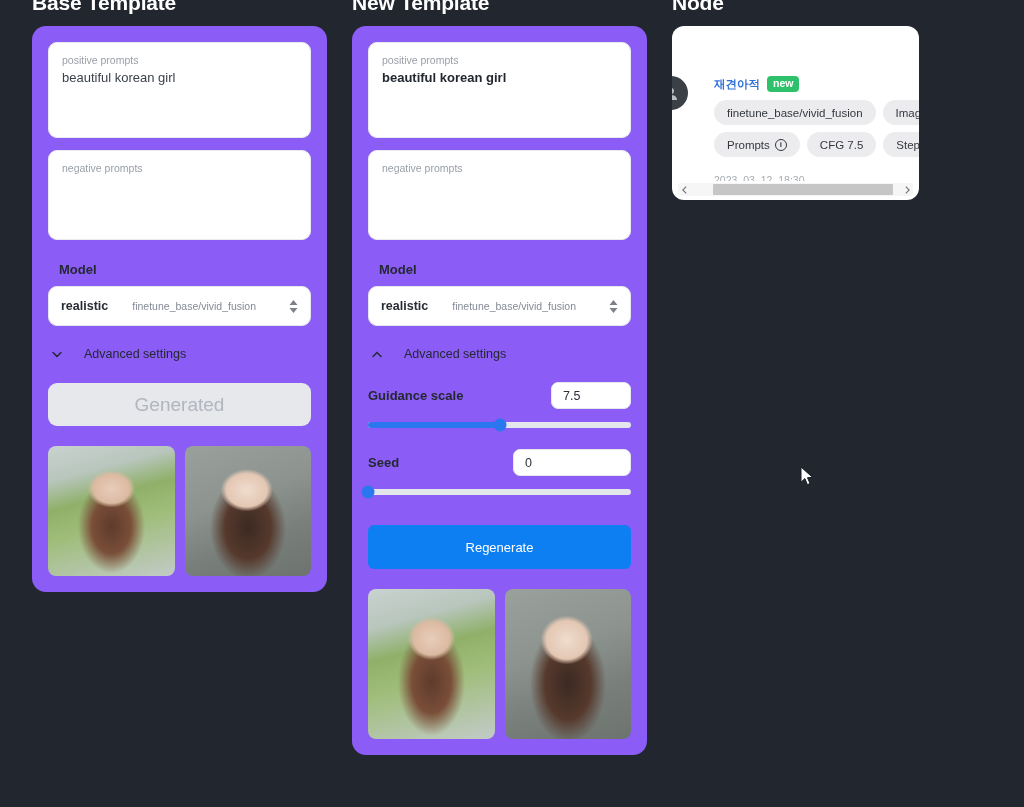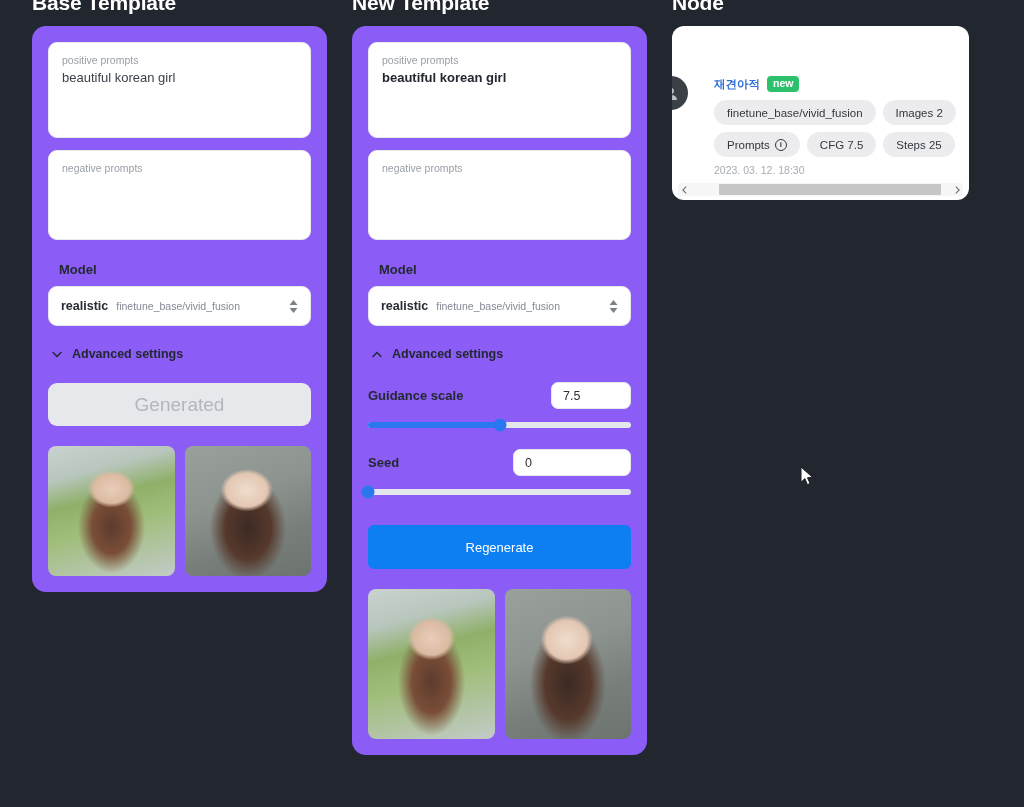--- a/index.html
+++ b/index.html
@@ -77,34 +77,34 @@
   }
 
   .select-box {
     background: #ffffff;
     border: 1px solid #e4e7ec;
     border-radius: 9px;
     height: 40px;
     display: flex;
     align-items: center;
     padding: 0 12px;
-    gap: 8px;
+    gap: 24px;
   }
   .select-main { font-size: 12.5px; color: #272c35; font-weight: 600; }
   .select-sub { font-size: 10.5px; color: #848b95; flex: 1; }
   .select-chevs {
     display: flex; flex-direction: column; align-items: center;
     gap: 1px; color: #7b8189;
   }
   .select-chevs svg { display: block; }
 
   .adv-row {
-    display: flex; align-items: center; gap: 10px;
+    display: flex; align-items: center; gap: 22px;
     margin: 21px 0 0 4px;
-    font-size: 12.5px; font-weight: bold; color: #232831;
+    font-size: 12.5px; font-weight: normal; color: #232831;
   }
   .adv-chev { display: inline-flex; color: #232831; }
 
   .gen-btn {
     margin-top: 22px;
     height: 43px;
     border-radius: 9px;
     background: #e6e8ec;
     border: none;
     color: #b2b6bd;
@@ -185,21 +185,21 @@
     background:
       radial-gradient(ellipse 28% 22% at 49% 34%, #f0dccd 0%, #e3c7b3 58%, rgba(227,199,179,0) 74%),
       radial-gradient(ellipse 38% 50% at 50% 63%, #3b2a23 0%, #56392c 48%, rgba(86,57,44,0) 80%),
       linear-gradient(160deg, #9aa09c 0%, #8d948f 40%, #787f7b 70%, #6d736f 100%);
   }
 
   
   .node-card {
     background: #ffffff;
     border-radius: 12px;
-    width: 297px;
+    width: 247px;
     height: 174px;
     position: relative;
     overflow: hidden;
   }
   .node-inner {
     position: relative;
     padding: 14px 12px 0 12px;
     height: 155px;
     overflow: hidden;
   }
@@ -236,21 +236,21 @@
     font-size: 11.5px;
     color: #33383f;
   }
   .info-glyph {
     display: inline-flex; align-items: center; justify-content: center;
     width: 12px; height: 12px;
     border-radius: 50%;
     border: 1.2px solid #33383f;
     font-size: 8px; line-height: 1; font-weight: bold;
   }
-  .node-time { font-size: 10.5px; color: #a7acb3; margin-top: 7px; }
+  .node-time { font-size: 10.5px; color: #a7acb3; margin-top: 17px; }
 
   .node-scroll {
     position: absolute;
     left: 6px; right: 6px; bottom: 4px;
     height: 13px;
     background: #f6f6f6;
     border-radius: 2px;
     display: flex; align-items: center;
   }
   .sb-arrow {

